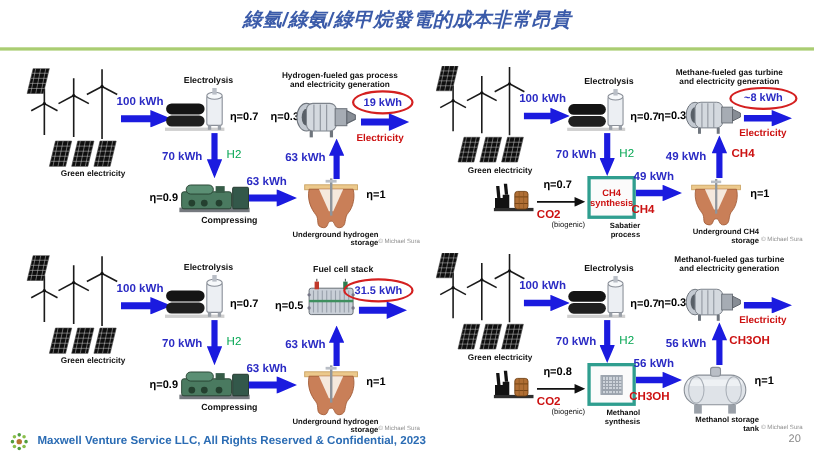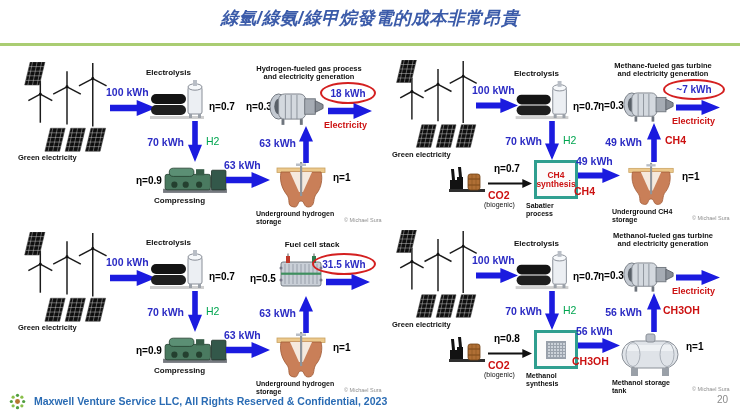--- a/index.html
+++ b/index.html
@@ -3,21 +3,21 @@
 <meta charset="utf-8">
 <style>
   html,body{margin:0;padding:0}
   body{width:740px;height:416px;position:relative;background:#ffffff;overflow:hidden;
        font-family:"Liberation Sans","DejaVu Sans",sans-serif;}
   .abs{position:absolute}
   .q{position:absolute}
   .slide-title{position:absolute;top:6px;left:0;width:740px;text-align:center;
                font-size:17.5px;font-weight:bold;font-style:italic;color:#3b5ba9;letter-spacing:.5px}
   .divider{position:absolute;top:43px;left:0;width:740px;height:3px;background:#aacd72}
-  .t-label{font-size:8px;font-weight:bold;color:#101010;text-align:left;line-height:1.1}
+  .t-label{font-size:8px;font-weight:bold;color:#101010;text-align:right;line-height:1.1}
   .t-c{text-align:left}.t-r{text-align:right}
   .kwh{font-size:10.5px;font-weight:bold;color:#2b2bc4}
   .eta{font-size:10px;font-weight:bold;color:#000}
   .h2{font-size:10.5px;font-weight:normal;color:#00a550}
   .red-b{font-weight:bold;color:#cc1111;font-size:10px}
   .gen-t{font-size:7.5px;font-weight:bold;text-align:center;line-height:1.1;color:#111}
   .credit{font-size:5.5px;color:#8f8f8f;white-space:nowrap}
   .ar{background:#1b1bdf}
   .ar-r{clip-path:polygon(0 30%,58% 30%,58% 0,100% 50%,58% 100%,58% 70%,0 70%)}
   .ar-d{clip-path:polygon(30% 0,70% 0,70% 58%,100% 58%,50% 100%,0 58%,30% 58%)}
@@ -193,21 +193,21 @@
   <div class="abs t-label" style="left:248px;top:168px;width:88px;font-size:7px">storage</div>
   <div class="abs credit" style="left:336px;top:167px">© Michael Sura</div>
   <div class="abs ar ar-u" style="left:291px;top:76px;width:14px;height:37px"></div>
   <div class="abs kwh t-r" style="left:244px;top:87px;width:44px">63 kWh</div>
   <div class="abs gen-t" style="left:238px;top:15px;width:126px">Hydrogen-fueled gas process</div>
   <div class="abs gen-t" style="left:238px;top:23px;width:126px">and electricity generation</div>
   <div class="abs eta" style="left:238px;top:51px">η=0.3</div>
   <svg class="abs" style="left:260px;top:39px;width:56px;height:37px">
       <use href="#sym-turbine"></use>
     </svg>
-  <div class="abs out-ell" style="left:312px;top:32px;width:52px;height:18px">18 kWh</div>
+  <div class="abs out-ell" style="left:312px;top:32px;width:52px;height:18px">19 kWh</div>
   <div class="abs ar ar-r" style="left:320px;top:53px;width:44px;height:16px"></div>
   <div class="abs red-b t-c" style="left:316px;top:70px;width:52px;font-size:9px">Electricity</div>
 </div>
 
 <div class="q" style="left:386px;top:50px;width:354px;height:172px">
   <svg class="abs" style="left:10px;top:10px;width:84px;height:90px">
       <use href="#sym-greenelec"></use>
     </svg>
   <div class="abs t-label" style="left:6px;top:101px;width:92px;font-size:7.5px">Green electricity</div>
   <div class="abs kwh t-c" style="left:86px;top:34px;width:46px">100 kWh</div>
@@ -245,21 +245,21 @@
   <div class="abs credit" style="left:306px;top:165px">© Michael Sura</div>
   <div class="abs ar ar-u" style="left:261px;top:73px;width:14px;height:39px"></div>
   <div class="abs kwh t-r" style="left:212px;top:86px;width:44px">49 kWh</div>
   <div class="abs red-b" style="left:279px;top:84px;font-size:10.5px">CH4</div>
   <div class="abs gen-t" style="left:212px;top:12px;width:130px">Methane-fueled gas turbine</div>
   <div class="abs gen-t" style="left:212px;top:20px;width:130px">and electricity generation</div>
   <div class="abs eta" style="left:212px;top:50px">η=0.3</div>
   <svg class="abs" style="left:236px;top:38px;width:52px;height:35px">
       <use href="#sym-turbine"></use>
     </svg>
-  <div class="abs out-ell" style="left:277px;top:29px;width:58px;height:17px">~7 kWh</div>
+  <div class="abs out-ell" style="left:277px;top:29px;width:58px;height:17px">~8 kWh</div>
   <div class="abs ar ar-r" style="left:290px;top:50px;width:44px;height:15px"></div>
   <div class="abs red-b t-c" style="left:286px;top:66px;width:52px;font-size:9px">Electricity</div>
 </div>
 
 <div class="q" style="left:8px;top:220px;width:366px;height:180px">
   <svg class="abs" style="left:14px;top:12px;width:90px;height:92px">
       <use href="#sym-greenelec"></use>
     </svg>
   <div class="abs t-label" style="left:10px;top:104px;width:96px;font-size:7.5px">Green electricity</div>
   <div class="abs kwh t-c" style="left:98px;top:36px;width:48px">100 kWh</div>

